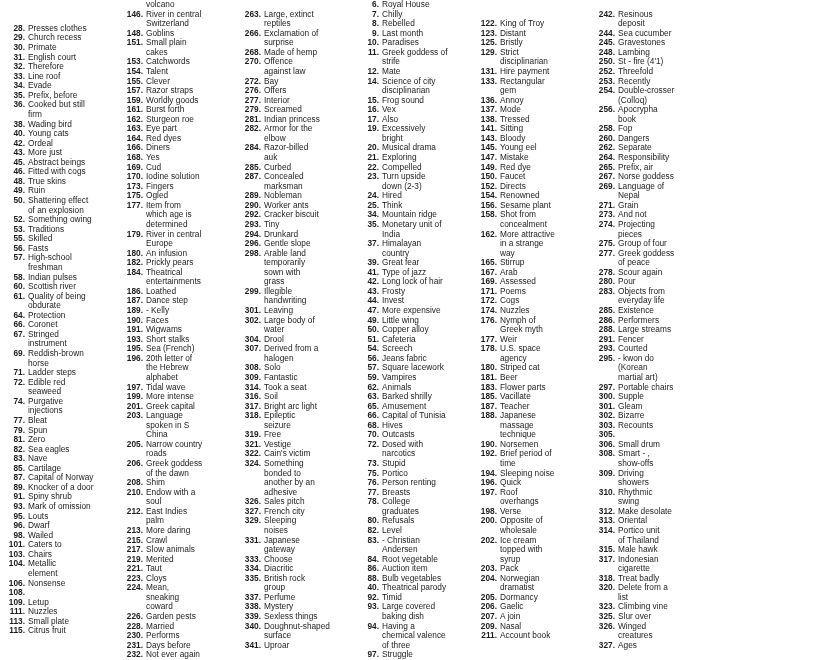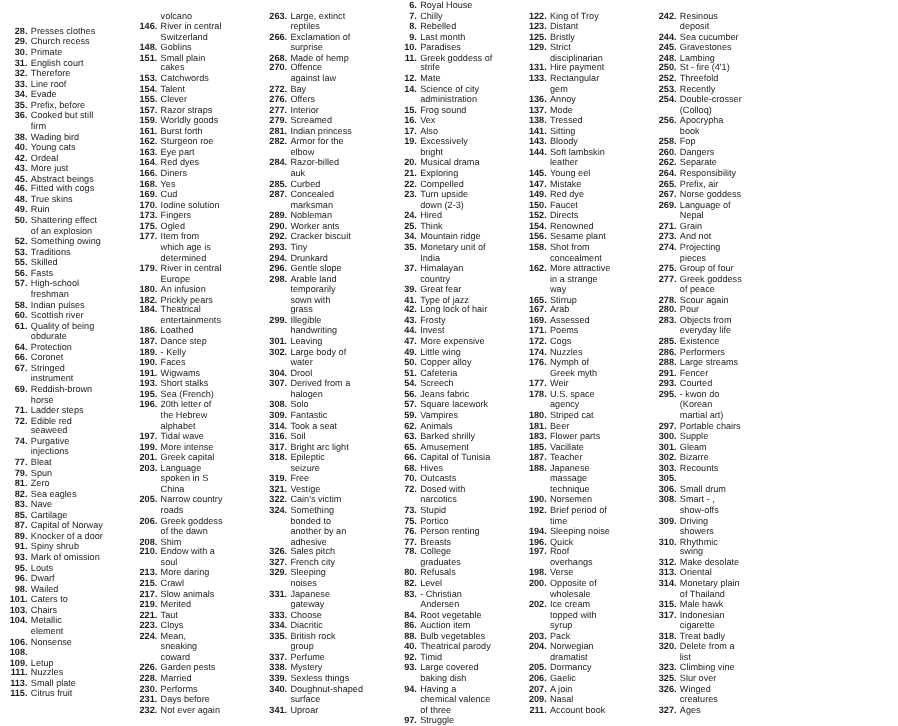--- a/index.html
+++ b/index.html
@@ -448,20 +448,25 @@
         <div class="clue">
           <span class="num">208.</span>
           <span class="txt">Shim</span>
         </div>
         <div class="clue">
           <span class="num">210.</span>
           <span class="txt">Endow with a
 soul</span>
         </div>
         <div class="clue">
+          <span class="num">212.</span>
+          <span class="txt">East Indies
+palm</span>
+        </div>
+        <div class="clue">
           <span class="num">213.</span>
           <span class="txt">More daring</span>
         </div>
         <div class="clue">
           <span class="num">215.</span>
           <span class="txt">Crawl</span>
         </div>
         <div class="clue">
           <span class="num">217.</span>
           <span class="txt">Slow animals</span>
@@ -741,21 +746,21 @@
           <span class="txt">Greek goddess of
 strife</span>
         </div>
         <div class="clue">
           <span class="num">12.</span>
           <span class="txt">Mate</span>
         </div>
         <div class="clue">
           <span class="num">14.</span>
           <span class="txt">Science of city
-administration</span>
+disciplinarian</span>
         </div>
         <div class="clue">
           <span class="num">15.</span>
           <span class="txt">Frog sound</span>
         </div>
         <div class="clue">
           <span class="num">16.</span>
           <span class="txt">Vex</span>
         </div>
         <div class="clue">
@@ -998,25 +1003,20 @@
         </div>
         <div class="clue">
           <span class="num">141.</span>
           <span class="txt">Sitting</span>
         </div>
         <div class="clue">
           <span class="num">143.</span>
           <span class="txt">Bloody</span>
         </div>
         <div class="clue">
-          <span class="num">144.</span>
-          <span class="txt">Soft lambskin
-leather</span>
-        </div>
-        <div class="clue">
           <span class="num">145.</span>
           <span class="txt">Young eel</span>
         </div>
         <div class="clue">
           <span class="num">147.</span>
           <span class="txt">Mistake</span>
         </div>
         <div class="clue">
           <span class="num">149.</span>
           <span class="txt">Red dye</span>
@@ -1354,21 +1354,21 @@
         <div class="clue">
           <span class="num">312.</span>
           <span class="txt">Make desolate</span>
         </div>
         <div class="clue">
           <span class="num">313.</span>
           <span class="txt">Oriental</span>
         </div>
         <div class="clue">
           <span class="num">314.</span>
-          <span class="txt">Monetary plain
+          <span class="txt">Portico unit
 of Thailand</span>
         </div>
         <div class="clue">
           <span class="num">315.</span>
           <span class="txt">Male hawk</span>
         </div>
         <div class="clue">
           <span class="num">317.</span>
           <span class="txt">Indonesian
 cigarette</span>

